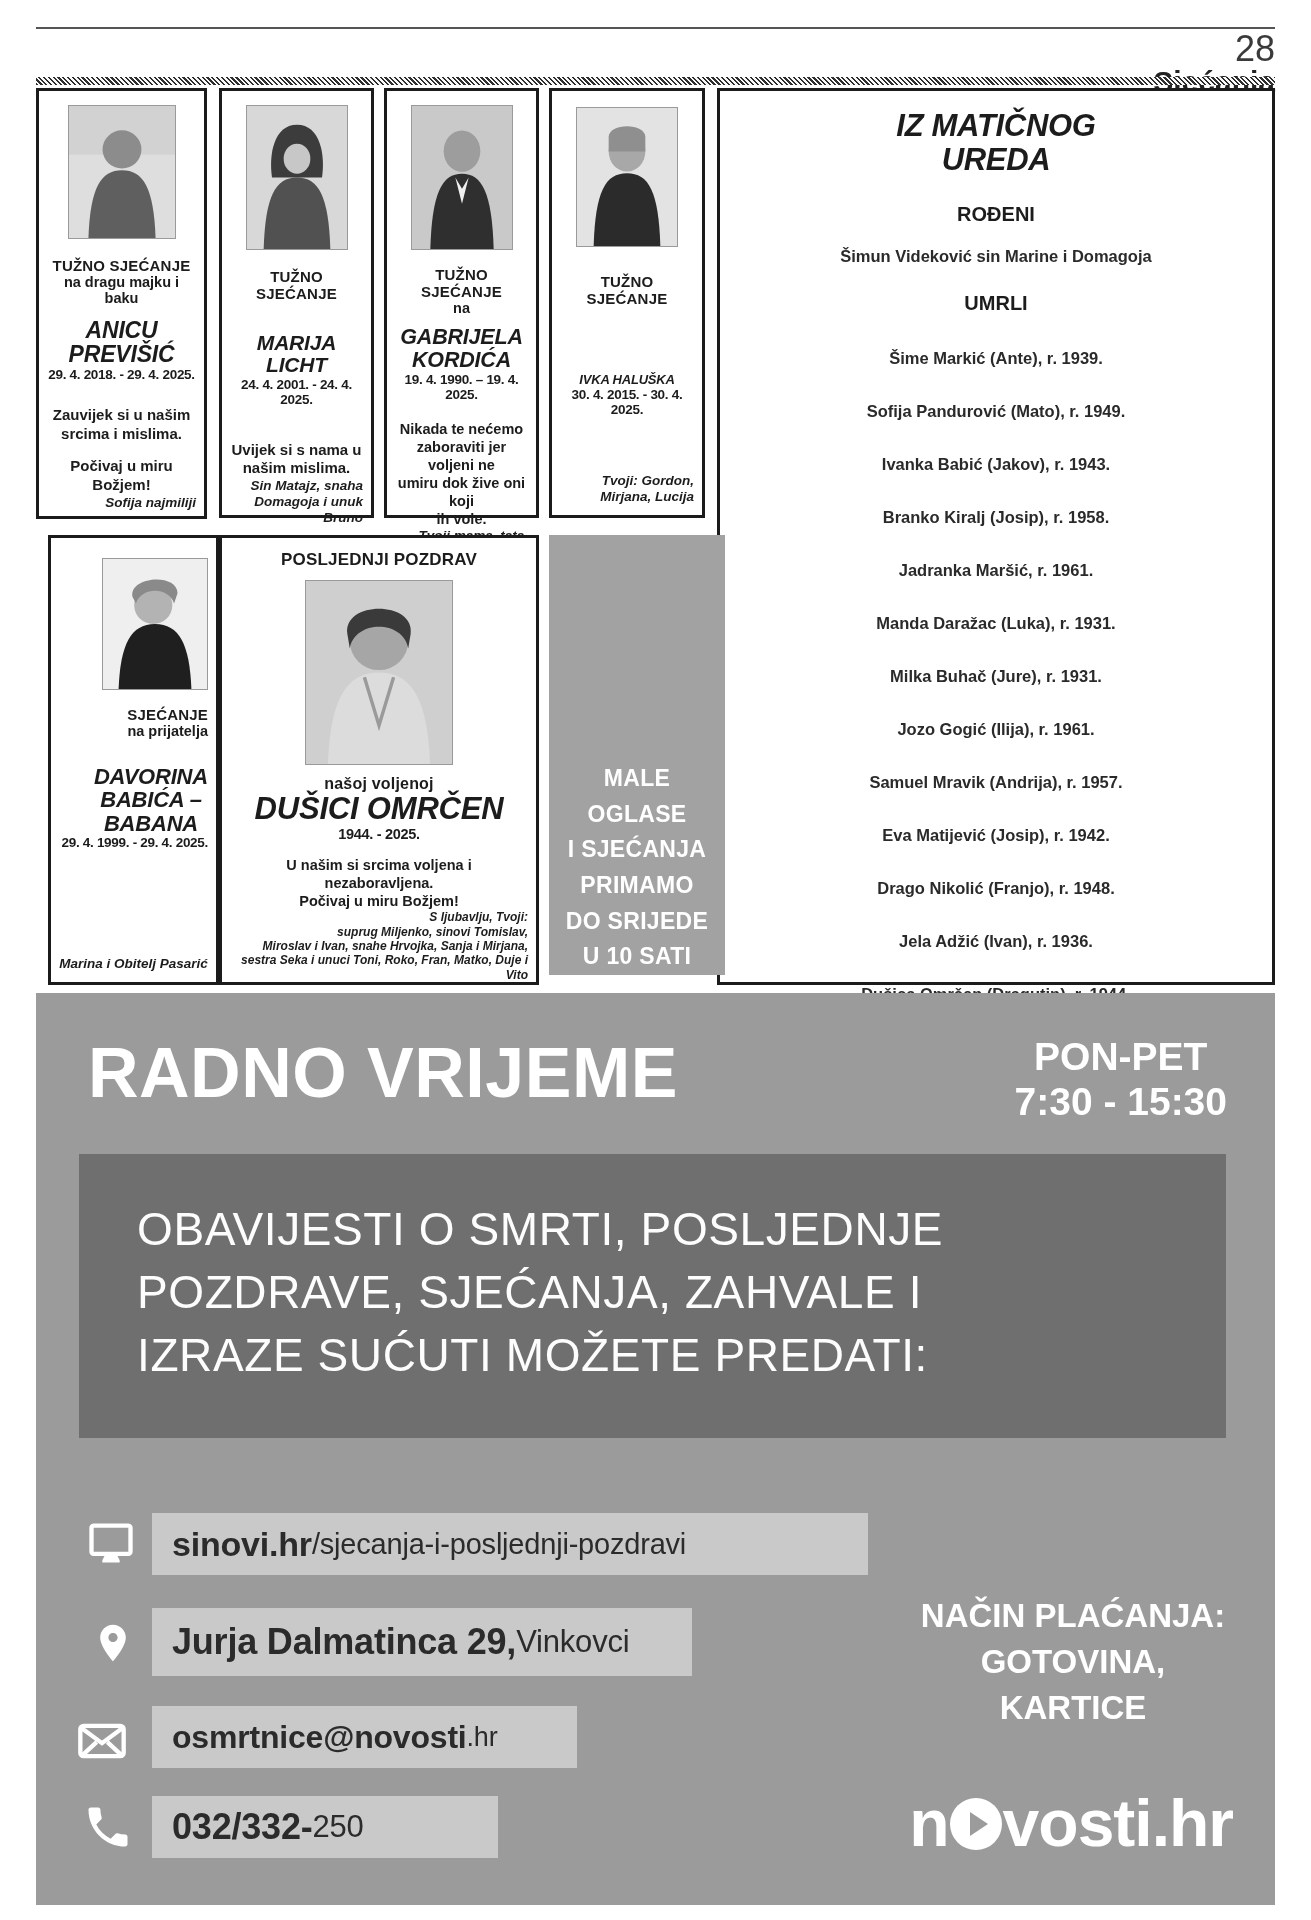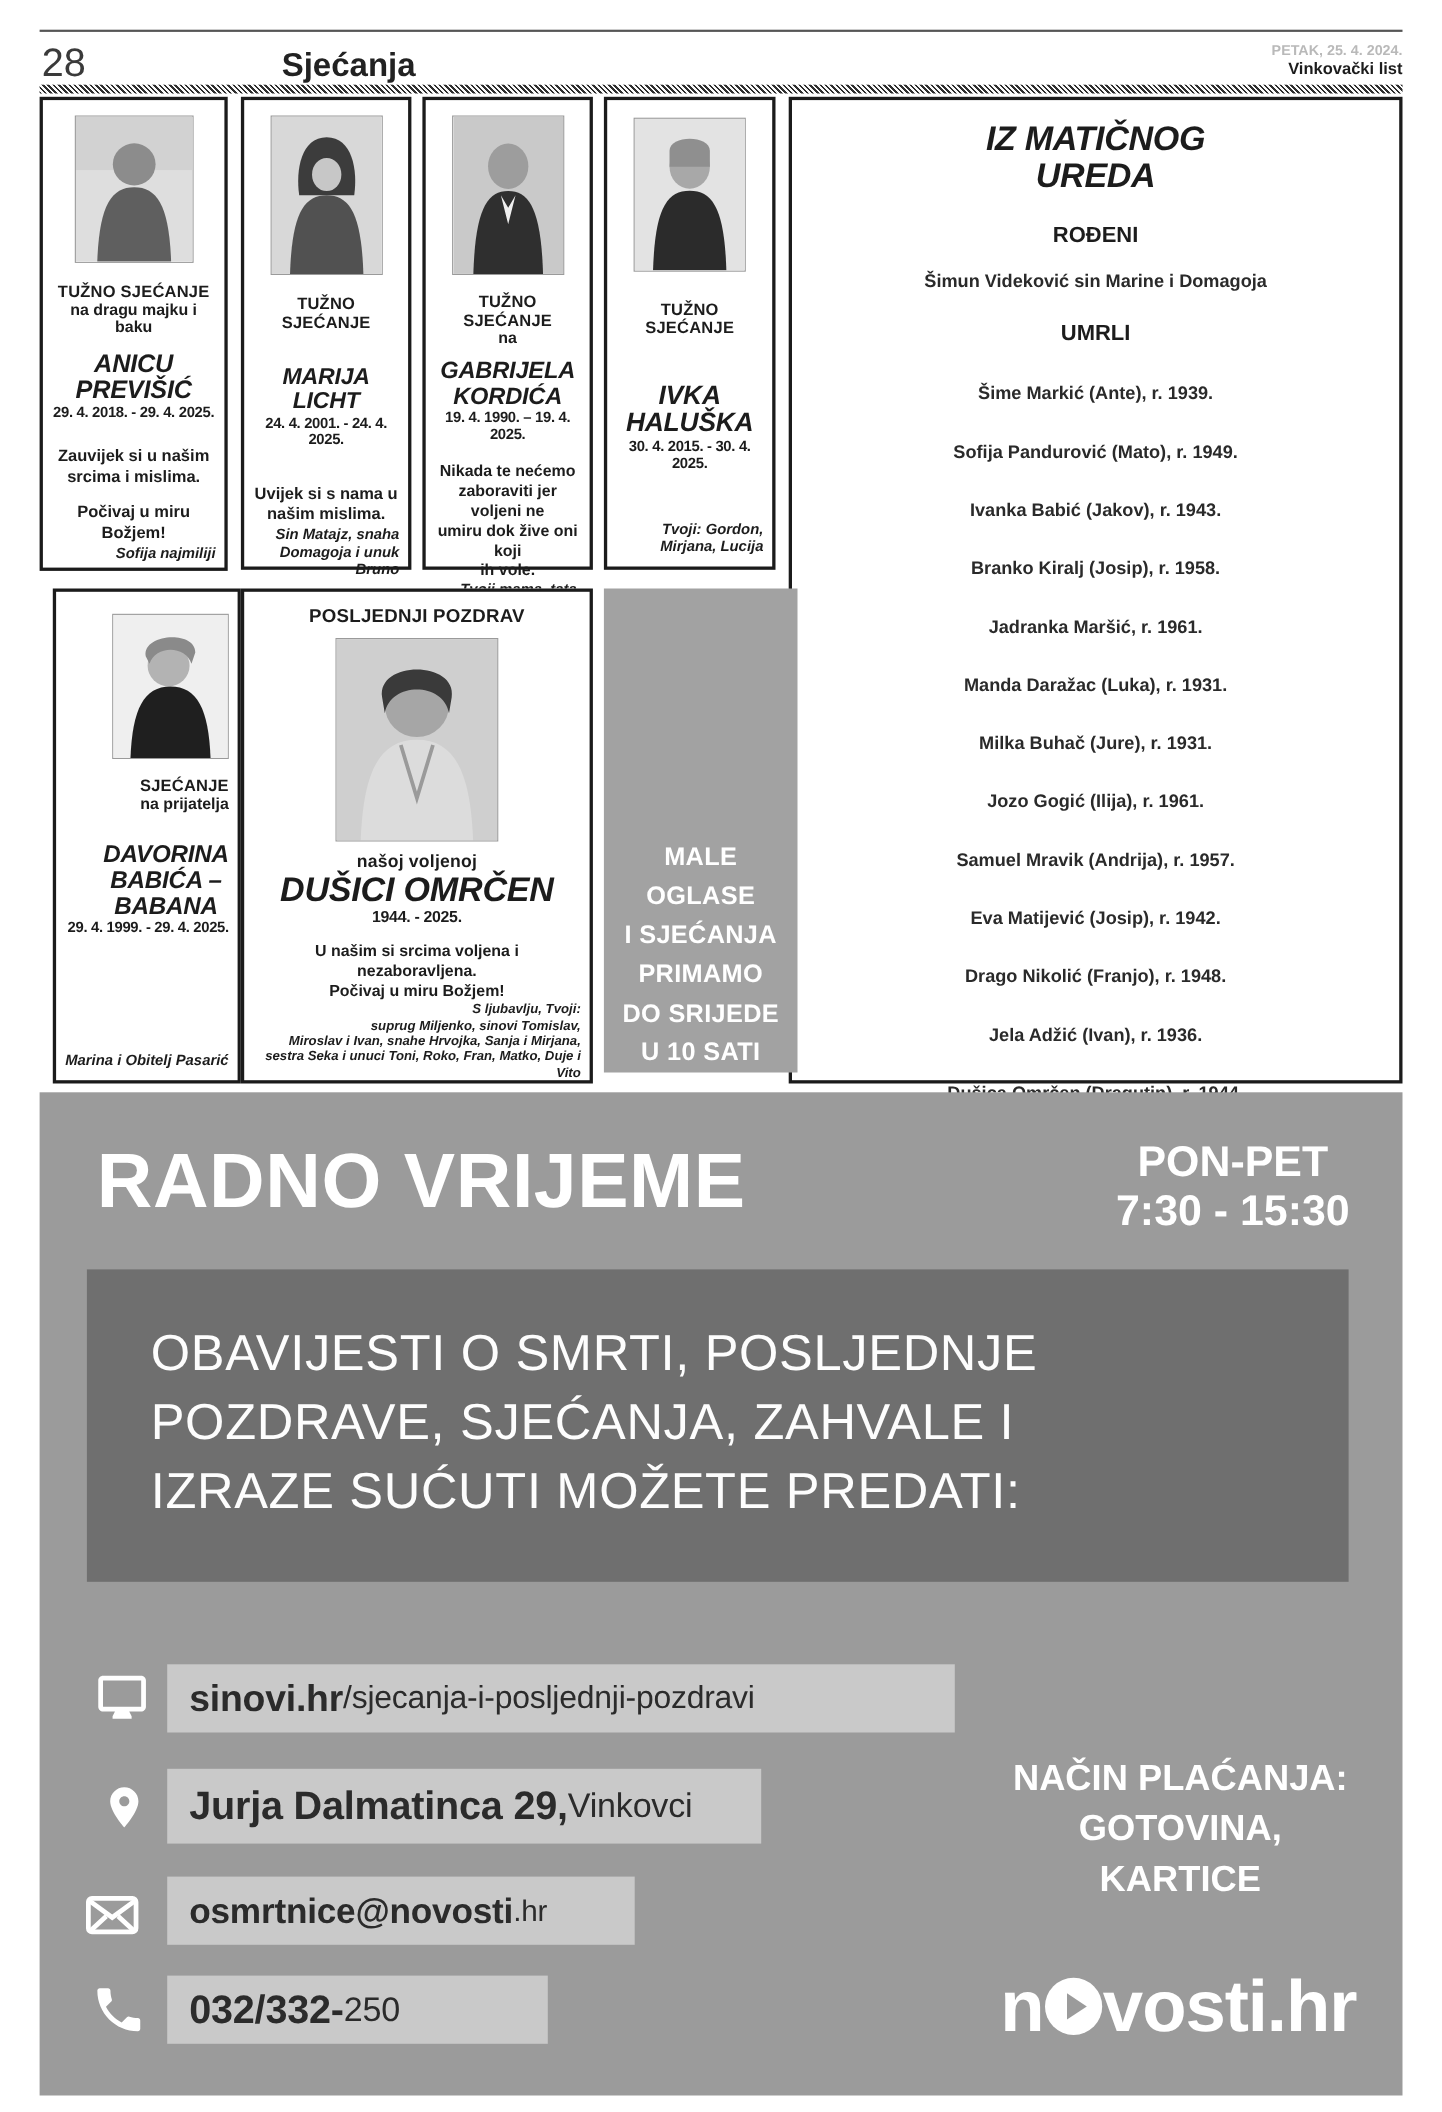--- a/index.html
+++ b/index.html
@@ -6,21 +6,21 @@
   html,body { background:#e8e8e8; }
   .page {
     position:relative; width:1311px; height:1920px; margin:0 auto;
     background:#ffffff; overflow:hidden;
     font-family:"Liberation Sans","DejaVu Sans",sans-serif; color:#1c1c1c;
   }
   .pre { white-space:pre-line; }
 
   
   .top-rule { position:absolute; left:36px; right:36px; top:27px; height:2px; background:#555; }
-  .hdr { position:absolute; left:38px; right:36px; top:31px; height:44px; display:flex; align-items:flex-end; }
+  .hdr { position:absolute; left:52px; right:36px; top:31px; height:44px; display:flex; align-items:flex-end;flex-direction:column; }
   .page-num { font-size:36px; font-weight:400; color:#3a3a3a; line-height:1; }
   .section-title { font-size:30px; font-weight:600; color:#222; margin-left:178px; line-height:1; }
   .hdr-right { margin-left:auto; text-align:right; line-height:1.25; padding-bottom:2px; }
   .issue-date { font-size:13px; color:#b9b9b9; font-weight:600; }
   .publication { font-size:15px; color:#1c1c1c; font-weight:700; }
   .thick-rule { position:absolute; left:36px; right:36px; top:77px; height:8px;
     background:repeating-linear-gradient(45deg,#2e2e2e 0 1.6px,#fafafa 1.6px 3.4px); }
 
   
   .obit { position:absolute; background:#fff; border:3px solid #1b1b1b;
@@ -172,21 +172,21 @@
   <div class="obit obit-ivka">
     <div class="photo ph-ivka">
       <svg viewBox="0 0 60 76" preserveAspectRatio="none">
           <rect width="60" height="76" fill="#e3e3e3"></rect>
           <circle cx="30" cy="24" r="11" fill="#a8a8a8"></circle>
           <path d="M19 16 C19 8 41 8 41 16 L41 24 L19 24 Z" fill="#8f8f8f"></path>
           <path d="M30 36 C17 36 11 46 10 76 L50 76 C49 46 43 36 30 36 Z" fill="#2b2b2b"></path>
         </svg>
     </div>
     <div class="kicker" style="margin-top:26px">TUŽNO SJEĆANJE</div>
-    <div class="name" style="margin-top:40px;font-size:24px">IVKA HALUŠKA</div>
+    <div class="name" style="margin-top:66px;font-size:13px">IVKA HALUŠKA</div>
     <div class="dates">30. 4. 2015. - 30. 4. 2025.</div>
     <div class="sig">Tvoji: Gordon,
 Mirjana, Lucija</div>
   </div>
 
   <div class="registry">
     <div class="reg-title pre">IZ MATIČNOG
 UREDA</div>
     <div class="reg-head">ROĐENI</div>
     <div class="reg-entry">Šimun Videković sin Marine i Domagoja</div>

